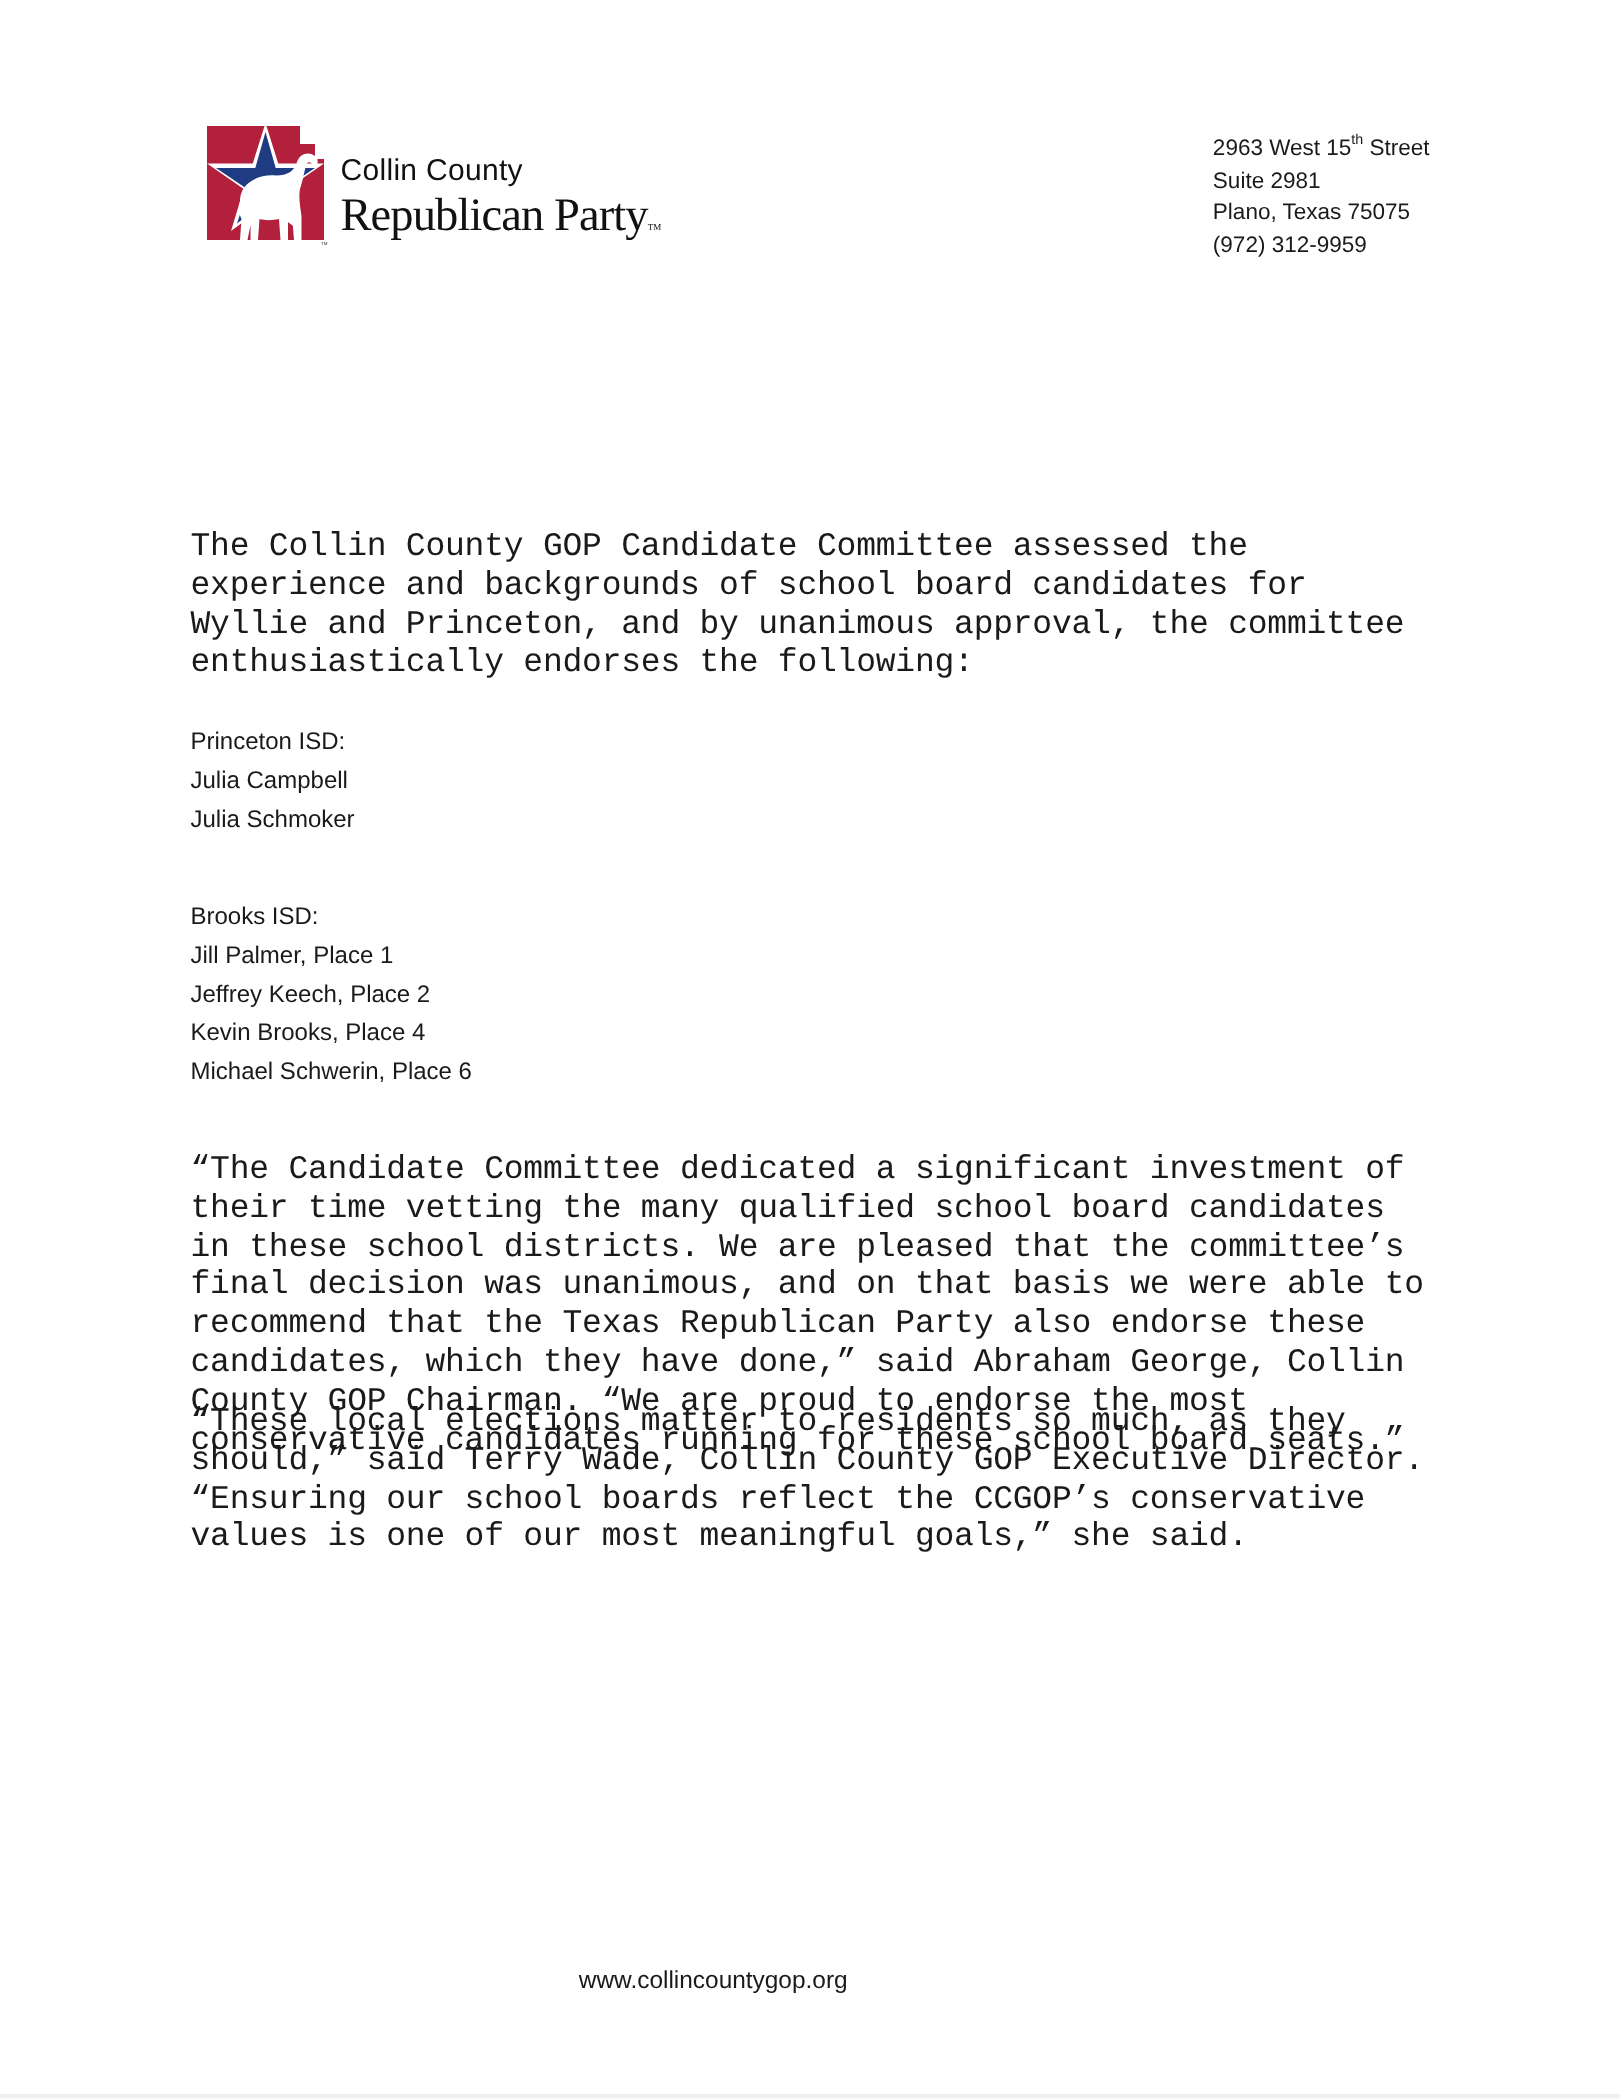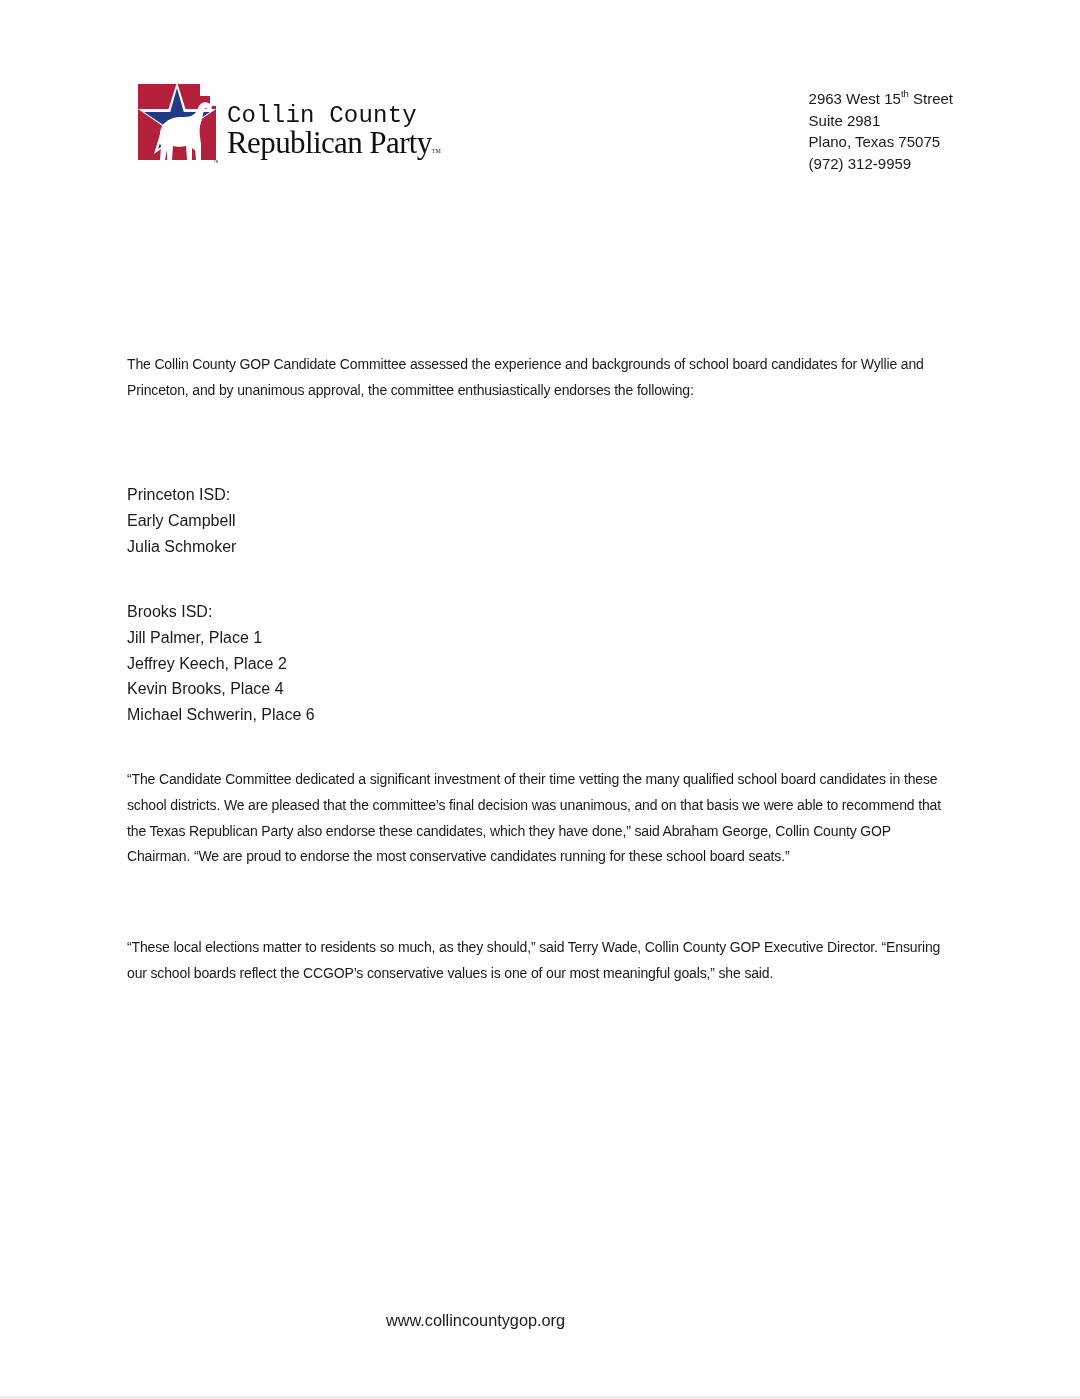--- a/index.html
+++ b/index.html
@@ -3,30 +3,30 @@
   <meta charset="utf-8">
   <style>
     * { margin: 0; padding: 0; box-sizing: border-box; }
     html, body { width: 1080px; height: 1399px; background: #ffffff; overflow: hidden; }
     body { position: relative; font-family: "Liberation Sans", "DejaVu Sans", sans-serif; color: #1a1a1a; }
     .page { position: absolute; left: 0; top: 0; width: 1080px; height: 1396px; background: #ffffff; }
     .bottom-edge { position: absolute; left: 0; top: 1396px; width: 1080px; height: 3px; background: #efeff0; }
 
     .logo { position: absolute; left: 138px; top: 84px; width: 320px; height: 82px; }
     .logo-mark { position: absolute; left: 0; top: 0; width: 82px; height: 80px; }
-    .logo-line1 { position: absolute; left: 89px; top: 20px; font-family: Liberation Mono, monospace; font-size: 24px; color: #111; letter-spacing: 0.2px; line-height: 1; }
+    .logo-line1 { position: absolute; left: 89px; top: 20px; font-family: Liberation Sans, sans-serif; font-size: 20px; color: #111; letter-spacing: 0.2px; line-height: 1; }
     .logo-line2 { position: absolute; left: 89px; top: 43px; font-family: "Liberation Serif", "DejaVu Serif", serif; font-size: 31px; color: #111; letter-spacing: -0.6px; line-height: 1; }
     .tm { font-size: 6px; vertical-align: baseline; letter-spacing: 0; }
 
     .address { position: absolute; right: 127px; top: 84px; text-align: left; font-size: 15px; line-height: 21.7px; color: #1a1a1a; }
     .address sup { font-size: 9.5px; position: relative; top: -1px; }
 
     .headline { position: absolute; left: 0; top: 276px; width: 1080px; text-align: center; font-size: 16.3px; color: #1a1a1a; }
 
-    .para { position: absolute; left: 127px; width: 830px; font-size: 14px; line-height: 25.8px; color: #1a1a1a; letter-spacing: -0.15px; }
+    .para { position: absolute; left: 127px; width: 830px; font-size: 22px; line-height: 25.8px; color: #1a1a1a; letter-spacing: -0.15px; font-family: Liberation Mono, monospace; }
     .p1 { top: 352px; }
     .list { position: absolute; left: 127px; font-size: 16px; line-height: 25.8px; color: #1a1a1a; }
     .list-princeton { top: 482px; }
     .list-wylie { top: 599px; }
     .p2 { top: 767px; }
     .p3 { top: 935px; }
     .p4 { top: 1079px; }
 
     .footer { position: absolute; left: 0; top: 1311px; width: 951px; text-align: center; font-size: 16.3px; color: #1a1a1a; }
   </style>
@@ -56,21 +56,21 @@
     <div>Suite 2981</div>
     <div>Plano, Texas 75075</div>
     <div>(972) 312-9959</div>
   </div>
 
 
   <p class="para p1">The Collin County GOP Candidate Committee assessed the experience and backgrounds of school board candidates for Wyllie and Princeton, and by unanimous approval, the committee enthusiastically endorses the following:</p>
 
   <div class="list list-princeton">
     <div>Princeton ISD:</div>
-    <div>Early Campbell</div>
+    <div>Julia Campbell</div>
     <div>Julia Schmoker</div>
   </div>
 
   <div class="list list-wylie">
     <div>Brooks ISD:</div>
     <div>Jill Palmer, Place 1</div>
     <div>Jeffrey Keech, Place 2</div>
     <div>Kevin Brooks, Place 4</div>
     <div>Michael Schwerin, Place 6</div>
   </div>

